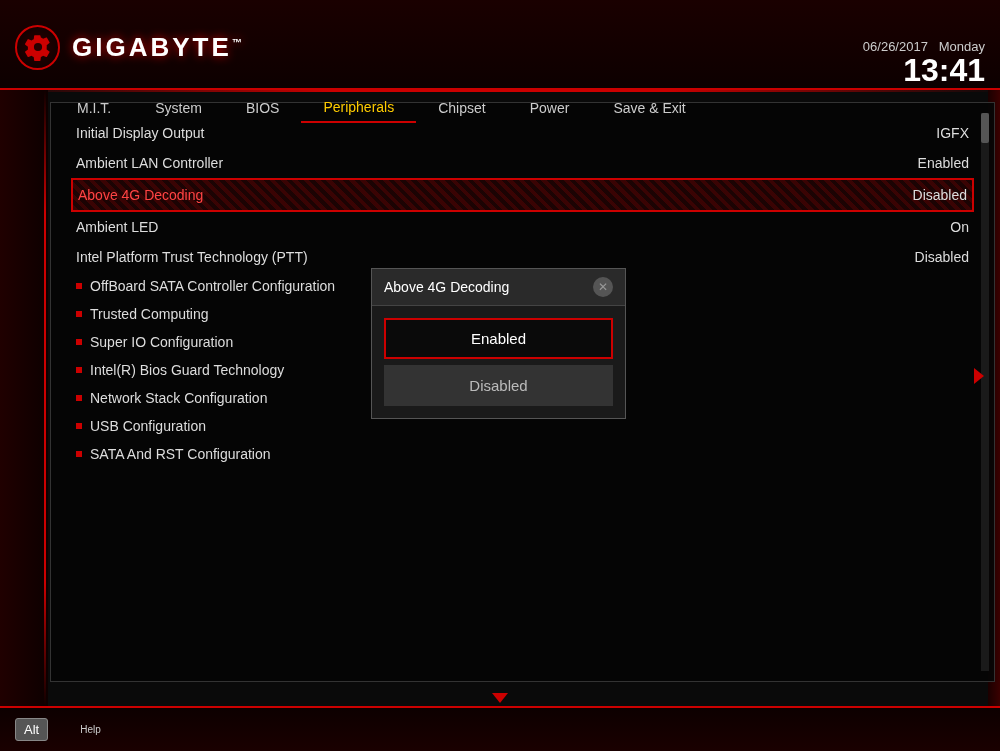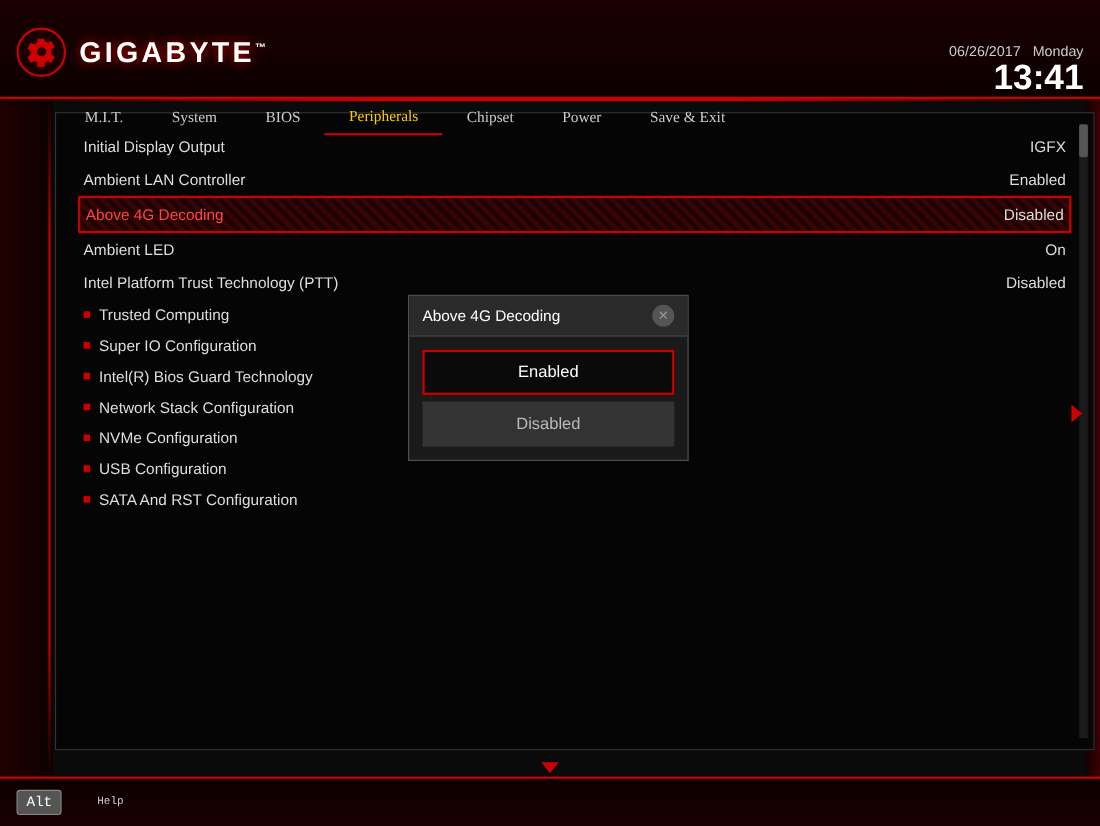--- a/index.html
+++ b/index.html
@@ -93,21 +93,20 @@
       line-height: 1;
     }
 
     
     .nav-bar {
       display: flex;
       align-items: center;
       padding: 0 55px;
       gap: 0;
       height: 36px;
-      font-family: Liberation Serif, serif;
     }
 
     .nav-item {
       padding: 6px 22px;
       font-size: 14px;
       color: #ccc;
       cursor: pointer;
       position: relative;
       white-space: nowrap;
     }
@@ -278,21 +277,20 @@
       bottom: 0;
       left: 0;
       right: 0;
       height: 45px;
       background: linear-gradient(to top, #1a0000, #0d0000);
       border-top: 2px solid #cc0000;
       display: flex;
       align-items: center;
       padding: 0 15px;
       z-index: 10;
-      font-family: Liberation Mono, monospace;
     }
 
     .alt-key {
       background: #555;
       border: 1px solid #888;
       border-radius: 3px;
       padding: 3px 8px;
       font-size: 13px;
       color: #fff;
       margin-right: 8px;
@@ -450,20 +448,24 @@
     <div class="settings-row">
       <span class="row-label">Ambient LED</span>
       <span class="row-value">On</span>
     </div>
 
     <div class="settings-row">
       <span class="row-label">Intel Platform Trust Technology (PTT)</span>
       <span class="row-value">Disabled</span>
     </div>
 
+    <div class="submenu-item">
+      <span class="submenu-bullet"></span>
+      <span>OffBoard SATA Controller Configuration</span>
+    </div>
 
     <div class="submenu-item">
       <span class="submenu-bullet"></span>
       <span>Trusted Computing</span>
     </div>
 
     <div class="submenu-item">
       <span class="submenu-bullet"></span>
       <span>Super IO Configuration</span>
     </div>
@@ -471,24 +473,20 @@
     <div class="submenu-item">
       <span class="submenu-bullet"></span>
       <span>Intel(R) Bios Guard Technology</span>
     </div>
 
     <div class="submenu-item">
       <span class="submenu-bullet"></span>
       <span>Network Stack Configuration</span>
     </div>
 
-    <div class="submenu-item">
-      <span class="submenu-bullet"></span>
-      <span>NVMe Configuration</span>
-    </div>
 
     <div class="submenu-item">
       <span class="submenu-bullet"></span>
       <span>USB Configuration</span>
     </div>
 
     <div class="submenu-item">
       <span class="submenu-bullet"></span>
       <span>SATA And RST Configuration</span>
     </div>

